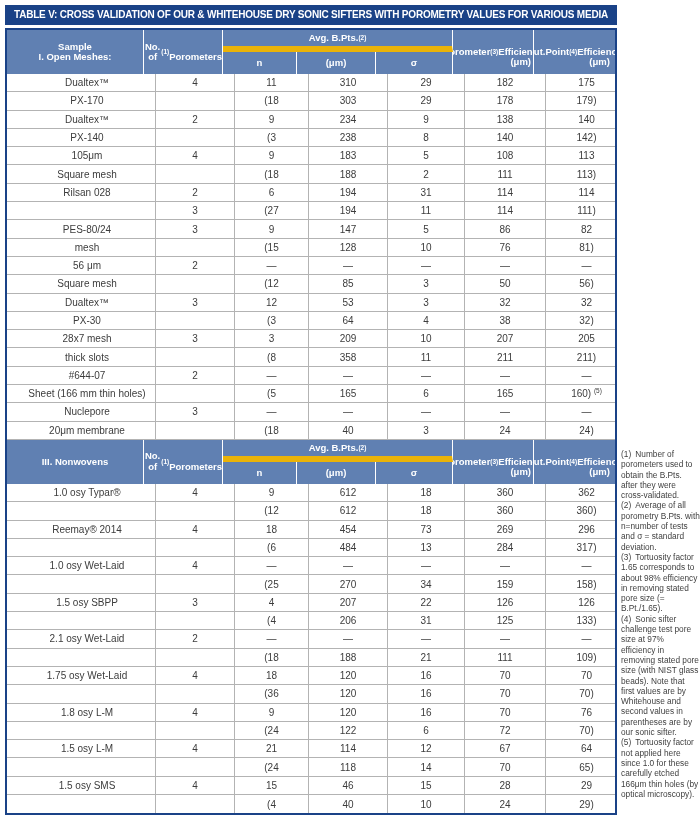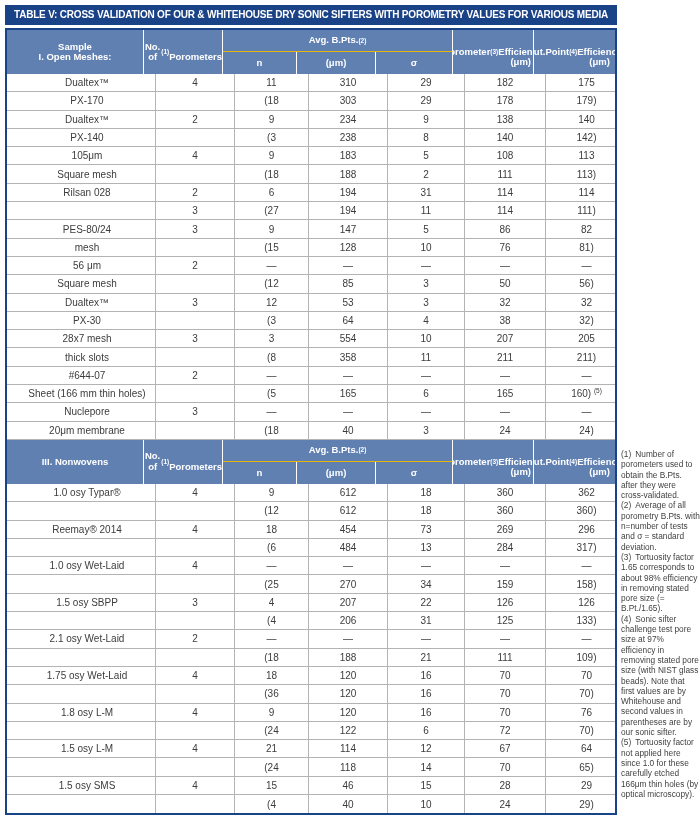--- a/index.html
+++ b/index.html
@@ -28,21 +28,21 @@
     background: var(--header-bg, #6080b2);
   }
   .hc {
     background: var(--header-bg, #6080b2); color: #fff; font-weight: bold;
     font-size: 9.5px; line-height: 10.5px;
     display: flex; align-items: center; justify-content: center; text-align: center;
     border-right: 1px solid #fff; overflow: hidden;
   }
   .hc-sample { grid-area: 1 / 1 / 3 / 2; }
   .hc-porom  { grid-area: 1 / 2 / 3 / 3; }
-  .hc-avg    { grid-area: 1 / 3 / 2 / 6; border-bottom: 1px solid #eab308; }
+  .hc-avg    { grid-area: 1 / 3 / 2 / 6; border-bottom: 6px solid #eab308; }
   .hc-n      { grid-area: 2 / 3 / 3 / 4; }
   .hc-um     { grid-area: 2 / 4 / 3 / 5; }
   .hc-sigma  { grid-area: 2 / 5 / 3 / 6; }
   .hc-peff   { grid-area: 1 / 6 / 3 / 7; }
   .hc-ceff   { grid-area: 1 / 7 / 3 / 8; border-right: none; }
 
   .section-row {
     display: grid; grid-template-columns: 137px 471px; height: 18.3px;
     background: var(--header-bg, #6080b2);
   }
@@ -418,21 +418,21 @@
           <div class="cell">
             <span>28x7 mesh</span>
           </div>
           <div class="cell">
             <span>3</span>
           </div>
           <div class="cell">
             <span>3</span>
           </div>
           <div class="cell">
-            <span>554</span>
+            <span>209</span>
           </div>
           <div class="cell">
             <span>10</span>
           </div>
           <div class="cell">
             <span>207</span>
           </div>
           <div class="cell">
             <span>205</span>
           </div>

